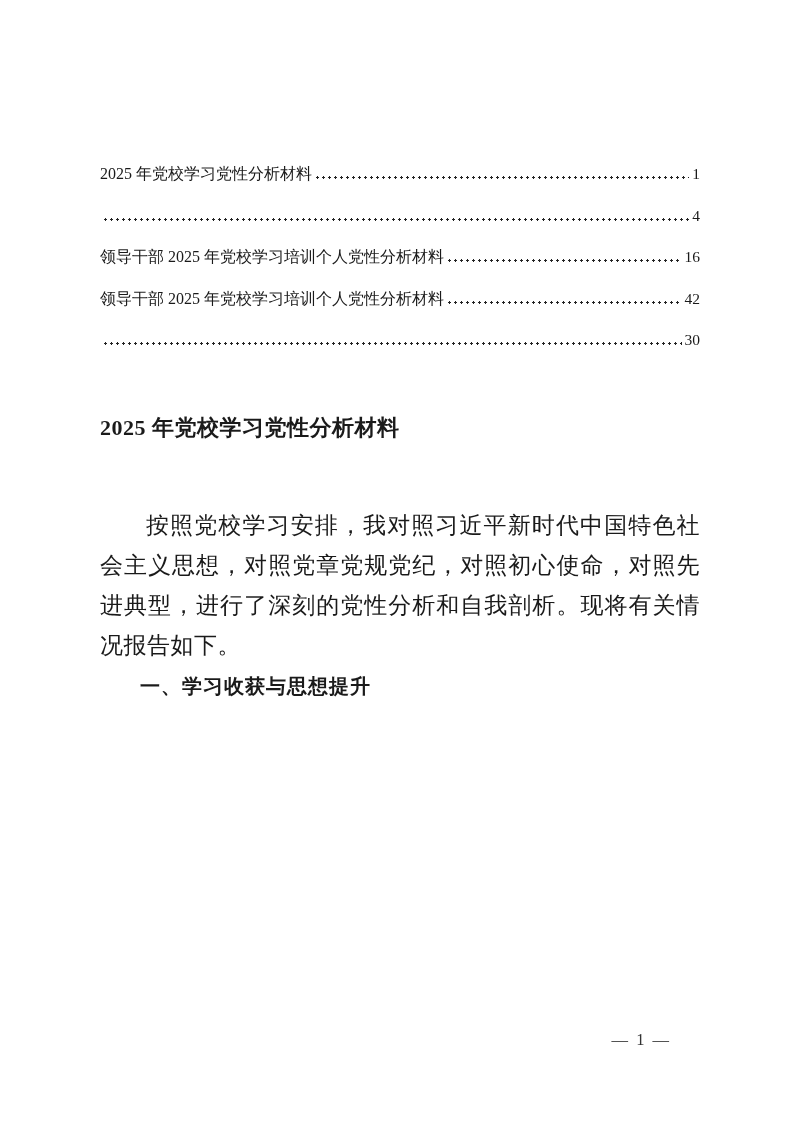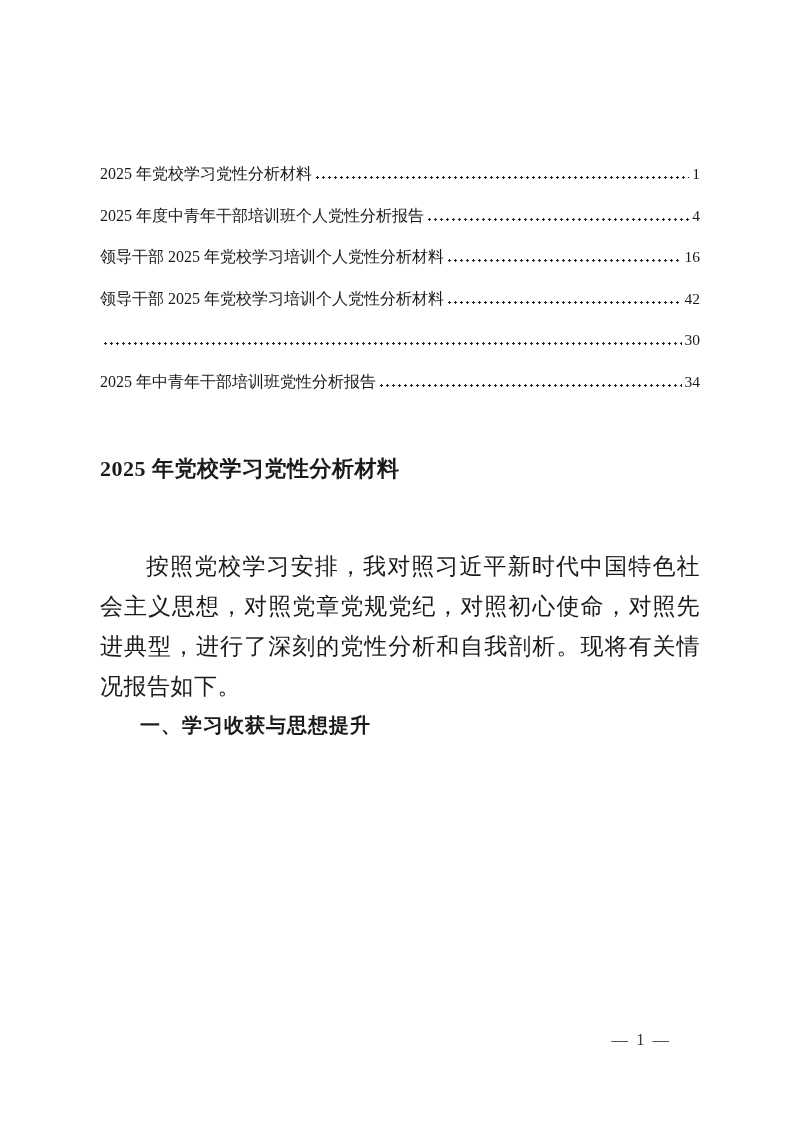--- a/index.html
+++ b/index.html
@@ -57,21 +57,21 @@
     text-indent: 2em;
     letter-spacing: 0.5px;
   }
   .intro-para { margin-top: 63px !important; }
   .section-heading {
     margin: 0;
     font-size: 20px;
     line-height: 40px;
     font-weight: bold;
     text-indent: 2em;
-    font-family: Liberation Mono, monospace;
+    font-family: Liberation Serif, serif;
     letter-spacing: 1px;
   }
   .continued-para { text-align-last: justify; }
   
   .page-footer {
     position: absolute;
     top: 1030px;
     right: 122px;
     font-size: 16.5px;
     color: #333;
@@ -85,21 +85,20 @@
 
   <div class="toc">
 
     <div class="toc-row">
       <span class="toc-title">2025 年党校学习党性分析材料</span>
       <span class="toc-leader"></span>
       <span class="toc-page">1</span>
     </div>
 
     <div class="toc-row">
-      <span class="toc-title">2025 年度中青年干部培训班个人党性分析报告</span>
       <span class="toc-leader"></span>
       <span class="toc-page">4</span>
     </div>
 
     <div class="toc-row">
       <span class="toc-title">领导干部 2025 年党校学习培训个人党性分析材料</span>
       <span class="toc-leader"></span>
       <span class="toc-page">16</span>
     </div>
 
@@ -108,25 +107,20 @@
       <span class="toc-leader"></span>
       <span class="toc-page">42</span>
     </div>
 
 
     <div class="toc-row">
       <span class="toc-leader"></span>
       <span class="toc-page">30</span>
     </div>
 
-    <div class="toc-row">
-      <span class="toc-title">2025 年中青年干部培训班党性分析报告</span>
-      <span class="toc-leader"></span>
-      <span class="toc-page">34</span>
-    </div>
 
   </div>
 
   <h1 class="doc-title">2025 年党校学习党性分析材料</h1>
 
   <div class="body-text">
     <p class="intro-para">按照党校学习安排，我对照习近平新时代中国特色社会主义思想，对照党章党规党纪，对照初心使命，对照先进典型，进行了深刻的党性分析和自我剖析。现将有关情况报告如下。</p>
 
     <h2 class="section-heading">一、学习收获与思想提升</h2>
 

